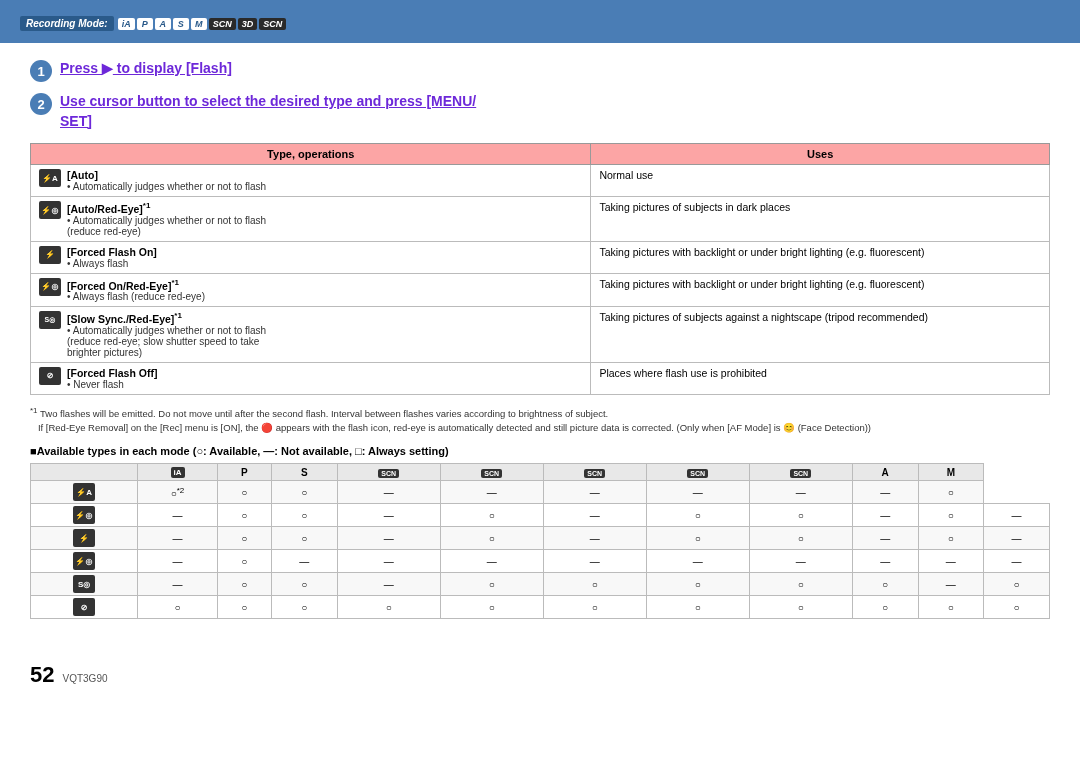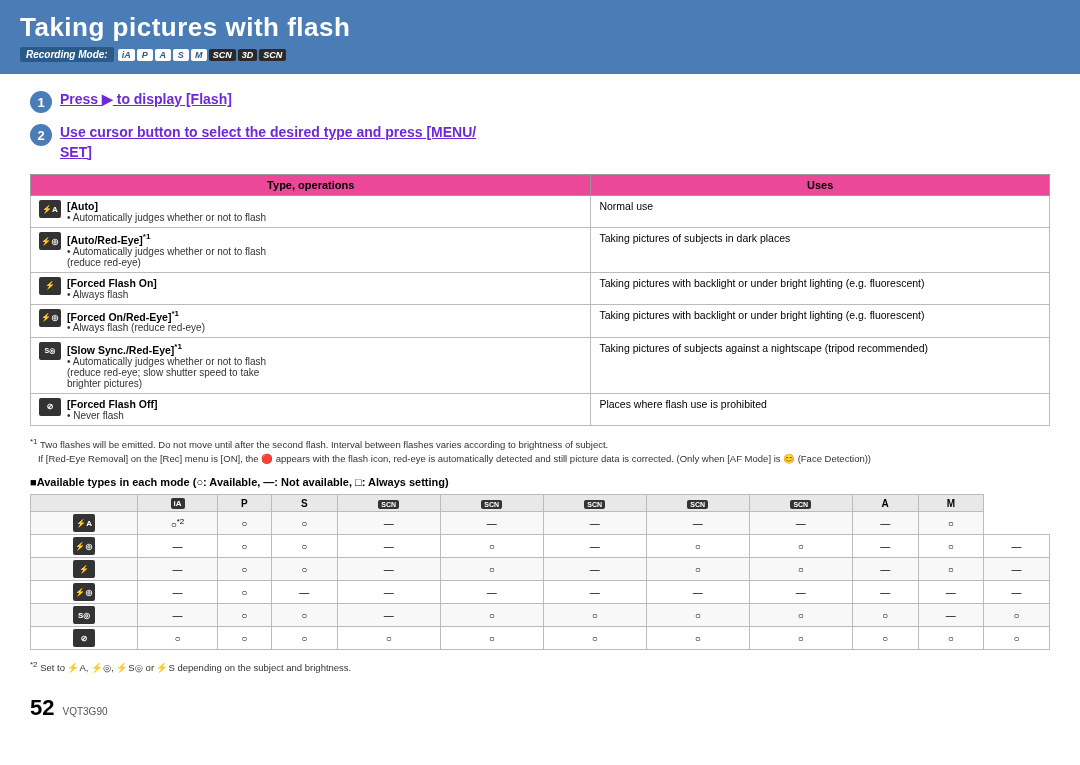--- a/index.html
+++ b/index.html
@@ -119,21 +119,21 @@
 
     
     .flash-table {
       width: 100%;
       border-collapse: collapse;
       margin: 12px 0 10px 0;
       font-size: 10.5px;
     }
 
     .flash-table th {
-      background: #ec4899;
+      background: #fca5a5;
       border: 1px solid #999;
       padding: 4px 4px;
       text-align: center;
       font-weight: bold;
       font-size: 11px;
     }
 
     .flash-table td {
       border: 1px solid #bbb;
       padding: 4px 8px;
@@ -264,21 +264,20 @@
       font-size: 8px;
       vertical-align: super;
     }
   </style>
 </head>
 <body>
 
 <div class="page-container">
 
   <div class="page-header">
-    <div class="page-title">Taking pictures with flash</div>
     <div class="recording-mode-bar">
       <span class="recording-mode-label">Recording Mode:</span>
       <div class="recording-mode-icons">
         <span class="mode-icon">iA</span>
         <span class="mode-icon">P</span>
         <span class="mode-icon">A</span>
         <span class="mode-icon">S</span>
         <span class="mode-icon">M</span>
         <span class="mode-icon dark">SCN</span>
         <span class="mode-icon dark">3D</span>
@@ -497,21 +496,21 @@
             <td>○</td>
             <td>○</td>
             <td>○</td>
             <td>○</td>
             <td>○</td>
           </tr>
         </tbody>
       </table>
 
       <div class="bullet-notes">
-        <span><span class="superscript">*2</span> Set to ⚡A, ⚡◎, ⚡S◎ or ⚡S depending on the subject and brightness.</span><br>
+        <br>
       </div>
     </div>
 
   </div>
 
   <div class="page-footer">
     <span class="page-number">52</span>
     <span class="page-code">VQT3G90</span>
   </div>
 

